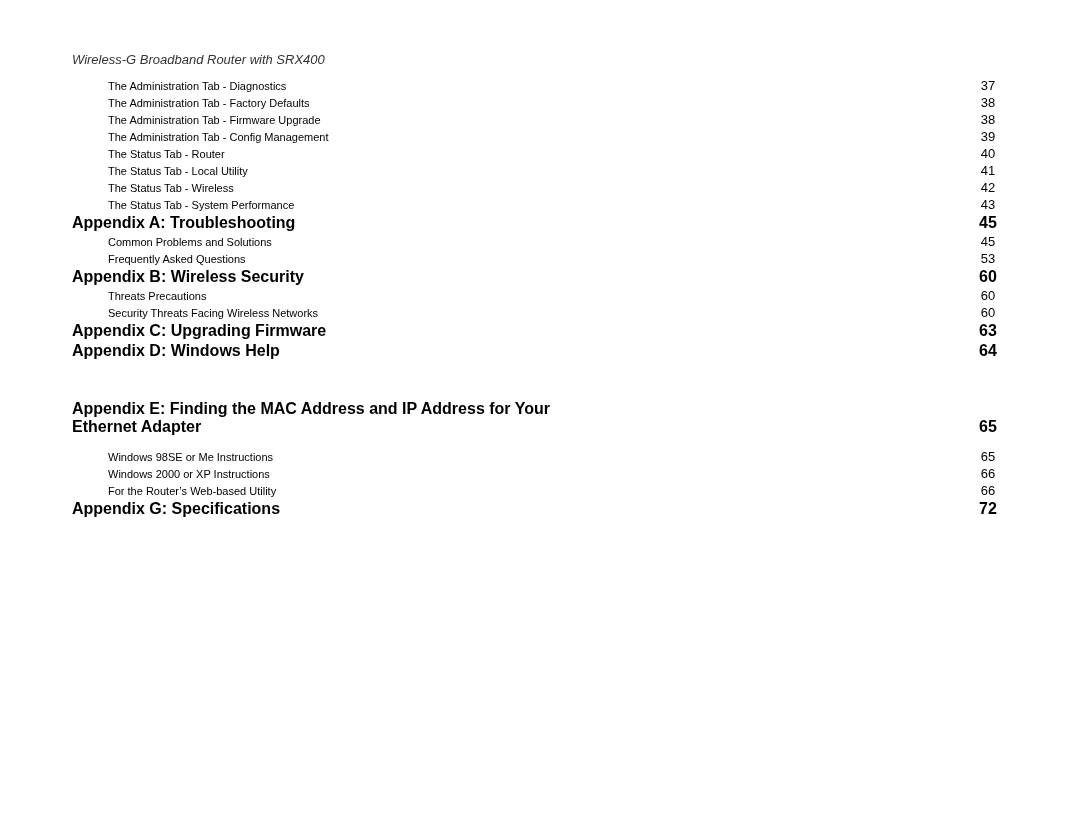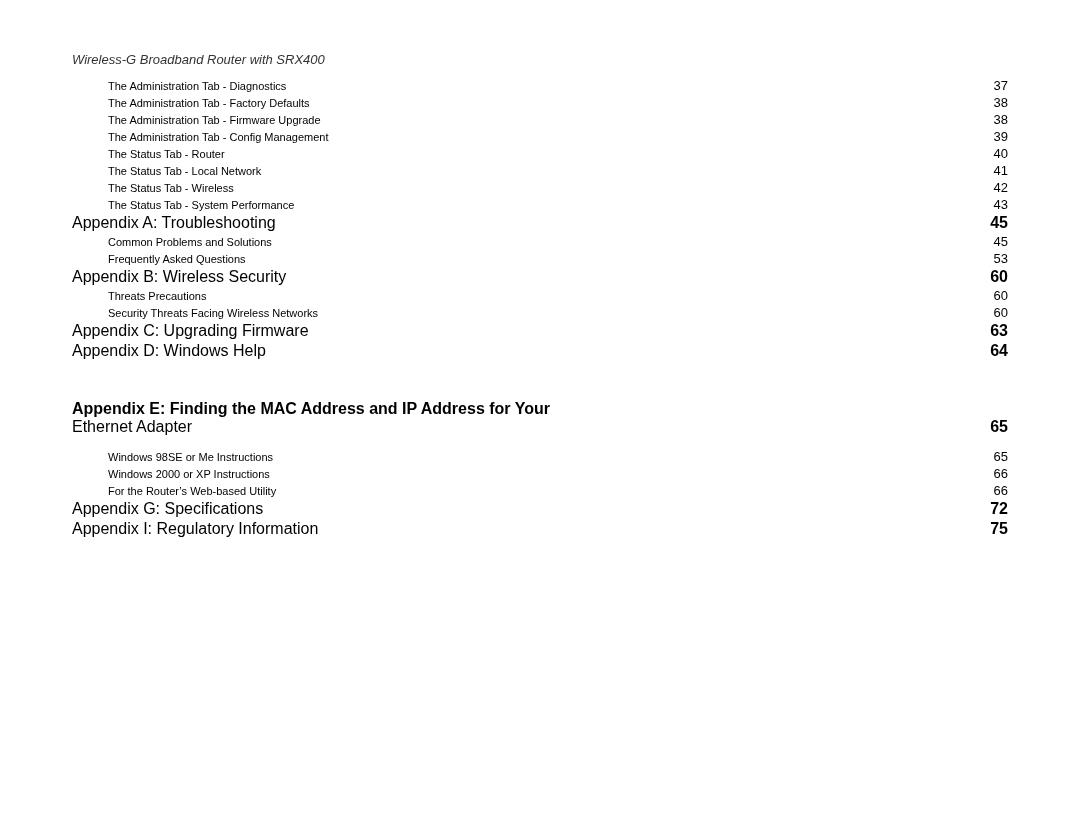--- a/index.html
+++ b/index.html
@@ -38,39 +38,39 @@
       align-items: baseline;
       margin-bottom: 2px;
     }
 
     .toc-entry .entry-text {
       flex: 1;
     }
 
     .toc-entry .entry-page {
       min-width: 40px;
-      text-align: right;
+      text-align: center;
       font-size: 13px;
     }
 
     
     .toc-entry.sub-item .entry-text {
       padding-left: 36px;
       font-size: 11px;
       color: #000;
     }
 
     .toc-entry.sub-item .entry-page {
       font-size: 13px;
     }
 
     
     .toc-entry.main-item .entry-text {
       font-size: 16px;
-      font-weight: normal;
+      font-weight: bold;
       color: #000;
     }
 
     .toc-entry.main-item .entry-page {
       font-size: 16px;
       font-weight: bold;
     }
   </style>
 </head>
 <body>
@@ -92,21 +92,21 @@
     </div>
     <div class="toc-entry sub-item">
       <span class="entry-text">The Administration Tab - Config Management</span>
       <span class="entry-page">39</span>
     </div>
     <div class="toc-entry sub-item">
       <span class="entry-text">The Status Tab - Router</span>
       <span class="entry-page">40</span>
     </div>
     <div class="toc-entry sub-item">
-      <span class="entry-text">The Status Tab - Local Network</span>
+      <span class="entry-text">The Status Tab - Local Utility</span>
       <span class="entry-page">41</span>
     </div>
     <div class="toc-entry sub-item">
       <span class="entry-text">The Status Tab - Wireless</span>
       <span class="entry-page">42</span>
     </div>
     <div class="toc-entry sub-item">
       <span class="entry-text">The Status Tab - System Performance</span>
       <span class="entry-page">43</span>
     </div>
@@ -158,17 +158,13 @@
       <span class="entry-page">66</span>
     </div>
     <div class="toc-entry sub-item">
       <span class="entry-text">For the Router’s Web-based Utility</span>
       <span class="entry-page">66</span>
     </div>
     <div class="toc-entry main-item">
       <span class="entry-text">Appendix G: Specifications</span>
       <span class="entry-page">72</span>
     </div>
-    <div class="toc-entry main-item">
-      <span class="entry-text">Appendix I: Regulatory Information</span>
-      <span class="entry-page">75</span>
-    </div>
   </div>
 
 </body></html>

